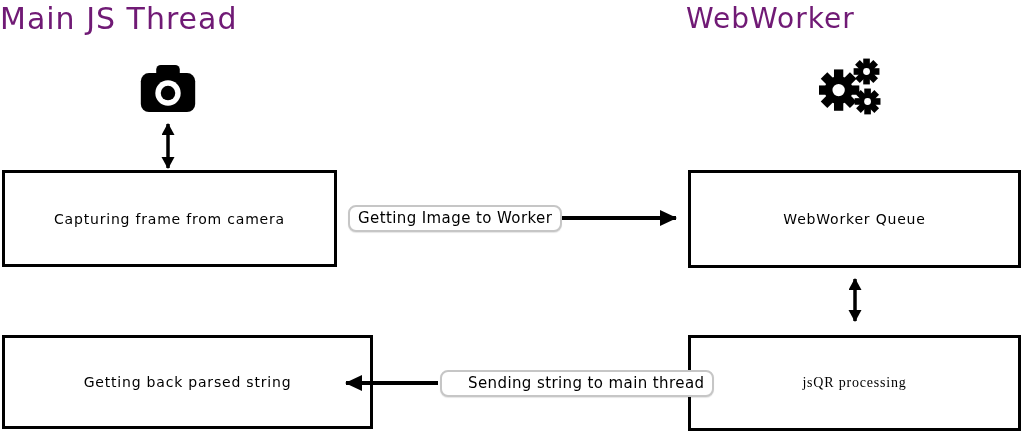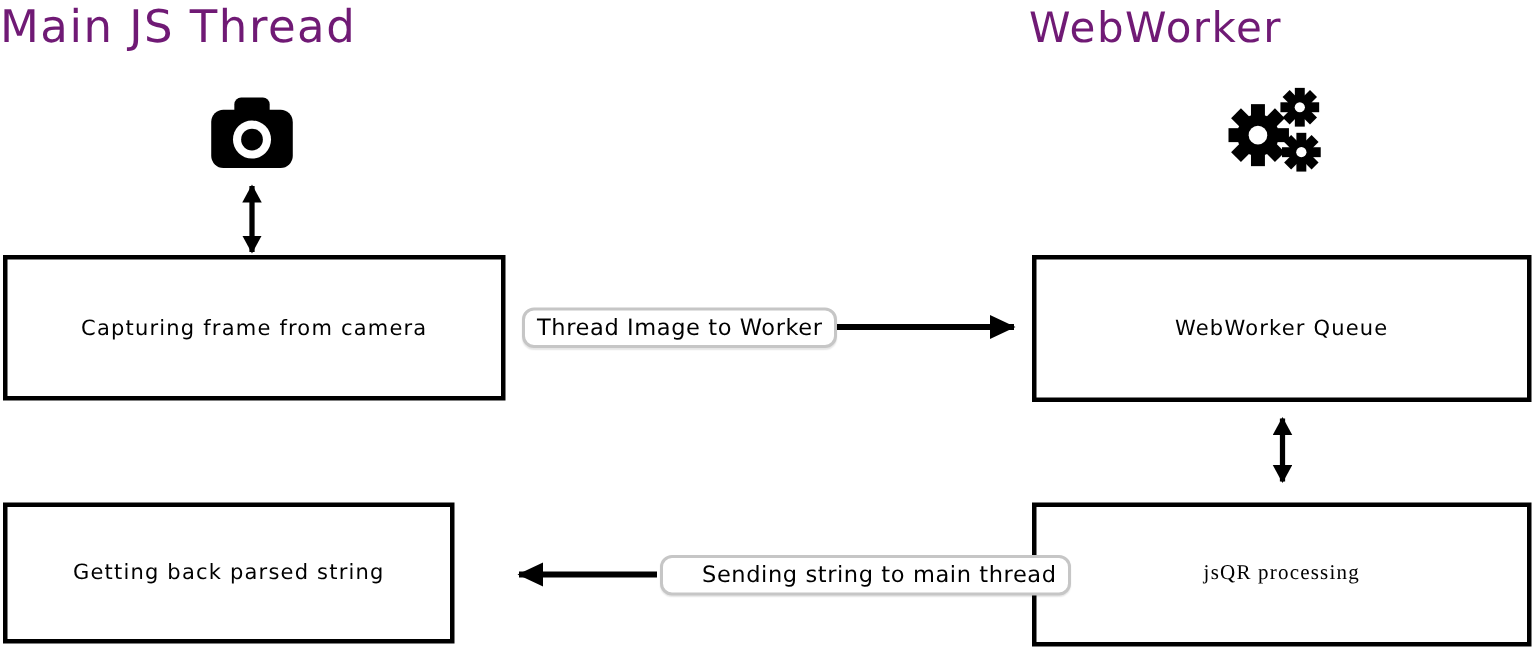--- a/index.html
+++ b/index.html
@@ -34,21 +34,21 @@
     border: 3px solid #000000;
     display: flex;
     align-items: center;
     justify-content: center;
     font-size: 14px;
     letter-spacing: 0.8px;
     text-align: center;
   }
   #box-capturing { left: 2px;   top: 170px; width: 335px; height: 97px; }
   #box-queue     { left: 688px; top: 170px; width: 333px; height: 98px; }
-  #box-parsed    { left: 2px;   top: 335px; width: 301px; height: 94px; }
+  #box-parsed    { left: 2px;   top: 335px; width: 371px; height: 94px; }
   #box-jsqr      { left: 688px; top: 335px; width: 333px; height: 96px; font-family: Liberation Serif, serif; }
 
   .flow-label {
     position: absolute;
     background: #ffffff;
     border: 2px solid #c6c6c6;
     border-radius: 8px;
     padding: 2px 8px 3px 8px;
     font-size: 15px;
     letter-spacing: 0.4px;
@@ -108,21 +108,21 @@
       <use href="#cog-sm" transform="translate(46,13)"></use>
       <use href="#cog-sm" transform="translate(47,42)"></use>
     </svg>
   </div>
 
   <div class="node-box" id="box-capturing">Capturing frame from camera</div>
   <div class="node-box" id="box-queue">WebWorker Queue</div>
   <div class="node-box" id="box-parsed">Getting back parsed string</div>
   <div class="node-box" id="box-jsqr">jsQR processing</div>
 
-  <div class="flow-label" id="label-to-worker">Thread Image to Worker</div>
+  <div class="flow-label" id="label-to-worker">Getting Image to Worker</div>
   <div class="flow-label" id="label-to-main">Sending string to main thread</div>
 
   <svg class="arrow-layer" xmlns="http://www.w3.org/2000/svg">
     <defs>
       <marker id="head-lg" markerUnits="userSpaceOnUse" markerWidth="20" markerHeight="18" refX="16" refY="8" orient="auto-start-reverse">
         <path d="M0 0 L17 8 L0 16 Z" fill="#000"></path>
       </marker>
       <marker id="head-sm" markerUnits="userSpaceOnUse" markerWidth="15" markerHeight="14" refX="11" refY="6.5" orient="auto-start-reverse">
         <path d="M0 0 L12 6.5 L0 13 Z" fill="#000"></path>
       </marker>

